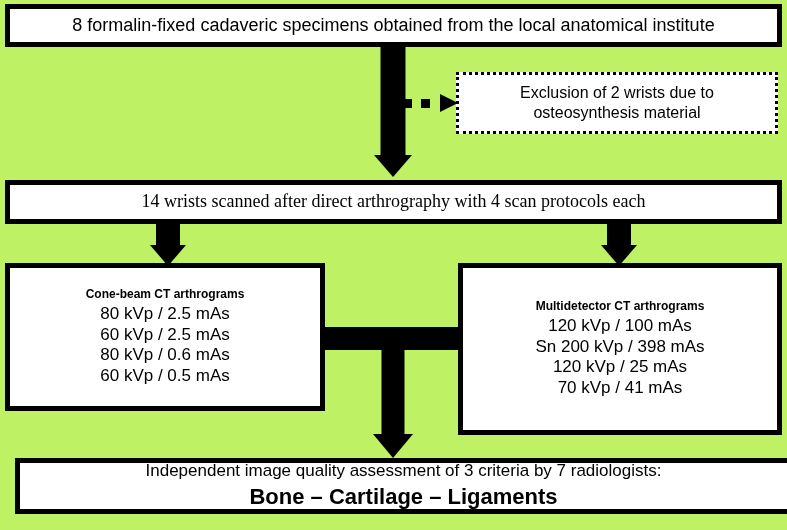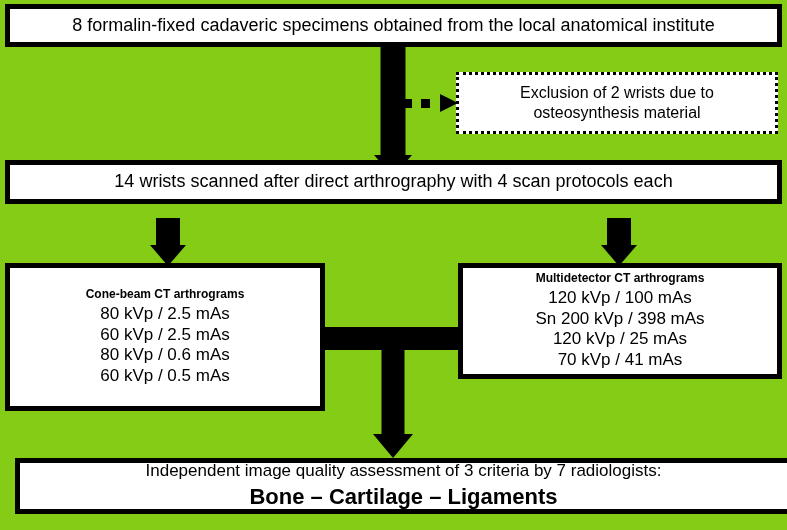--- a/index.html
+++ b/index.html
@@ -9,21 +9,21 @@
     background: #ffffff;
   }
   body {
     font-family: "Liberation Sans", sans-serif;
     color: #000000;
   }
   #flow-root {
     position: relative;
     width: 787px;
     height: 530px;
-    background: #84cc16;
+    background: #bef264;
     overflow: hidden;
   }
   .box {
     position: absolute;
     box-sizing: border-box;
     background: #ffffff;
     border: 5px solid #000000;
     display: flex;
     flex-direction: column;
     align-items: center;
@@ -55,29 +55,30 @@
   
   #box-specimens {
     left: 5px;  top: 4px;  width: 777px;  height: 43px;
     font-size: 18px;
   }
   #box-exclusion {
     left: 456px; top: 72px; width: 322px; height: 62px;
     font-size: 16px;
   }
   #box-wrists {
-    left: 5px;  top: 160px; width: 777px; height: 44px;
+    left: 5px;  top: 180px; width: 777px; height: 44px;
     font-size: 18px;
+    font-family: Liberation Serif, serif;
   }
   #box-cbct {
     left: 5px;  top: 263px; width: 320px; height: 148px;
     font-size: 17px;
   }
   #box-mdct {
-    left: 458px; top: 263px; width: 324px; height: 116px;
+    left: 458px; top: 263px; width: 324px; height: 172px;
     font-size: 17px;
     align-items: center;
   }
   #box-assessment {
     left: 15px;  top: 458px; width: 777px; height: 56px;
     font-size: 17px;
   }
   #box-cbct .line.bold, #box-mdct .line.bold { font-size: 12px; margin-bottom: 2px; }
   #box-assessment .line.bold { font-size: 22px; margin-top: 3px; }
 

